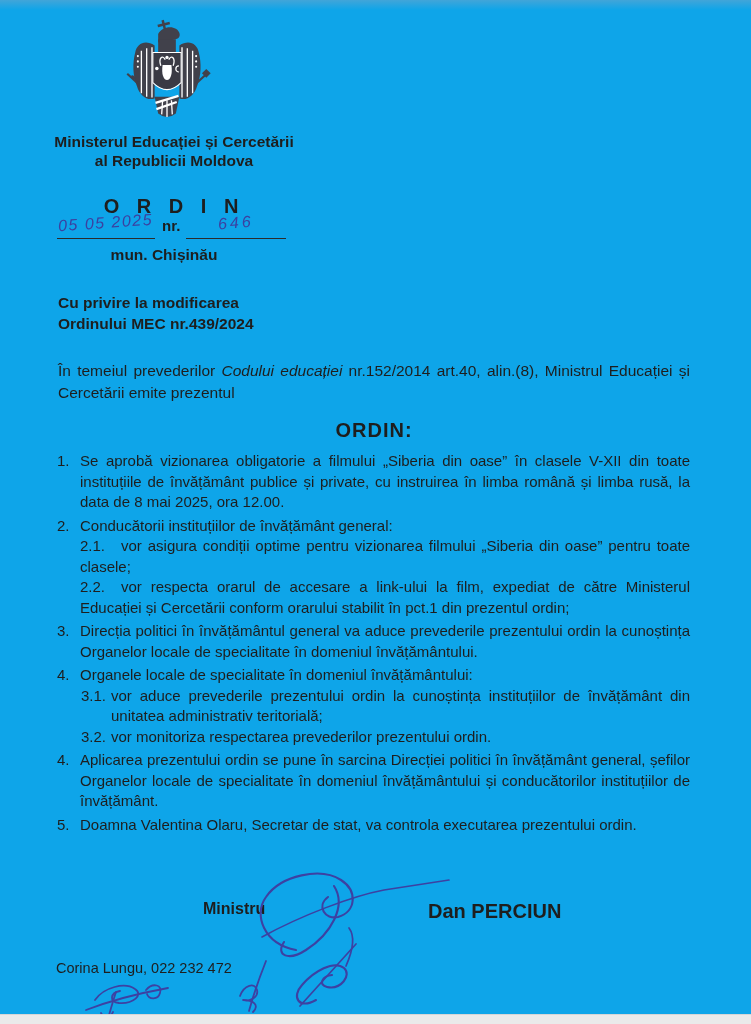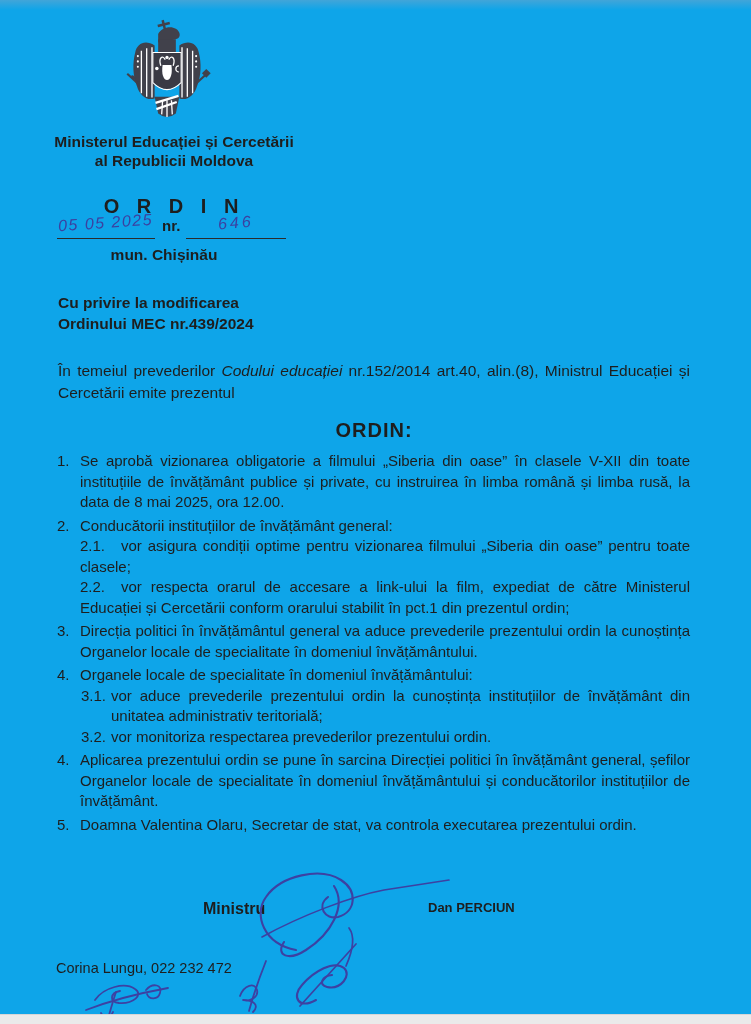--- a/index.html
+++ b/index.html
@@ -45,21 +45,21 @@
   .item{display:flex;margin-bottom:3px;}
   .item-num{width:23px;flex:0 0 23px;}
   .item-body{flex:1;text-align:justify;}
   .item-body p{margin:0;text-align:justify;}
   .sub-inline .sub-label{margin-right:16px;}
   .sub-hang{display:flex;}
   .sub-hang .sub-label{flex:0 0 30px;margin-left:1px;}
   .sub-hang .sub-text{flex:1;text-align:justify;}
   
   .sig-role{position:absolute;left:203px;top:900px;font-weight:bold;font-size:16px;}
-  .sig-name{position:absolute;left:428px;top:900px;font-weight:bold;font-size:13px;}
+  .sig-name{position:absolute;left:428px;top:900px;font-weight:bold;font-size:20px;}
   .footer-contact{position:absolute;left:56px;top:960px;font-size:14.5px;}
   .ink-overlay{position:absolute;left:0;top:0;width:751px;height:1024px;pointer-events:none;}
 </style>
 </head>
 <body>
 
 <div class="page">
 
   <div class="scan-edge-top"></div>
 

